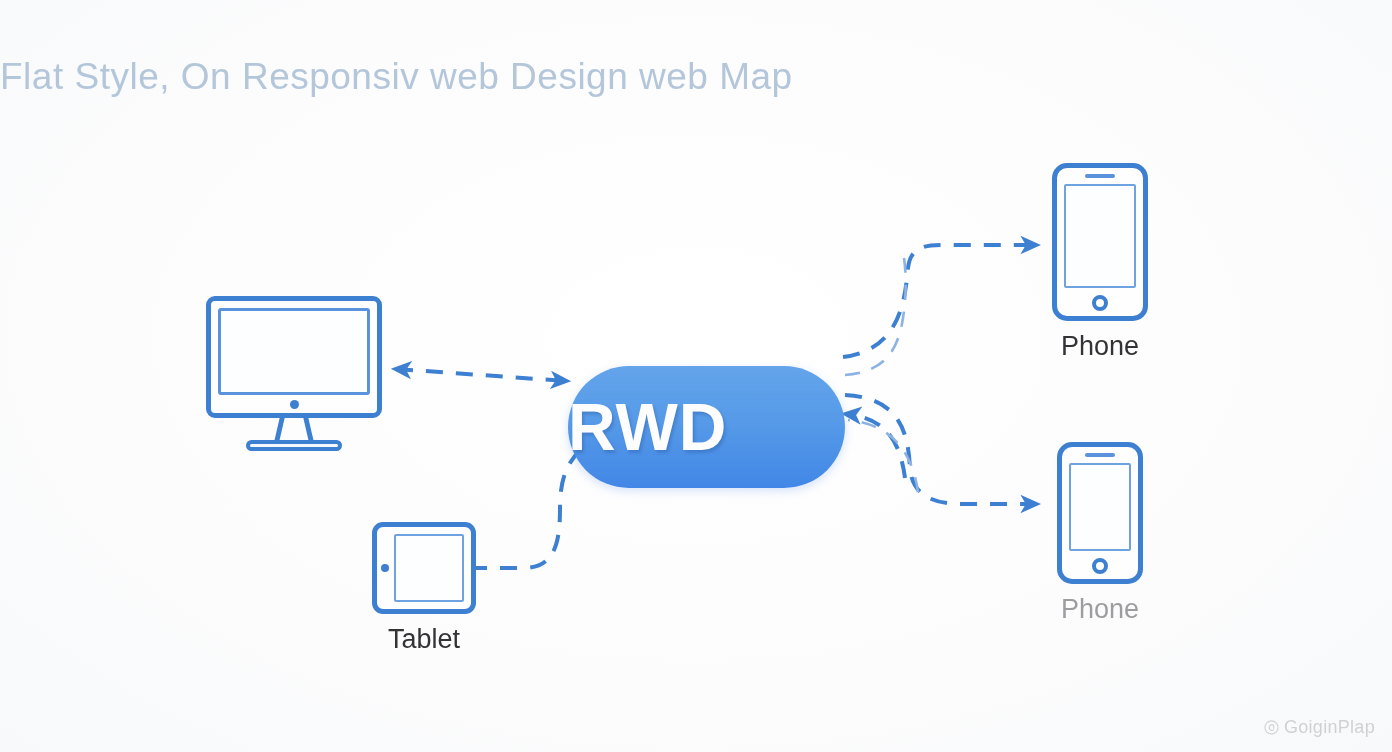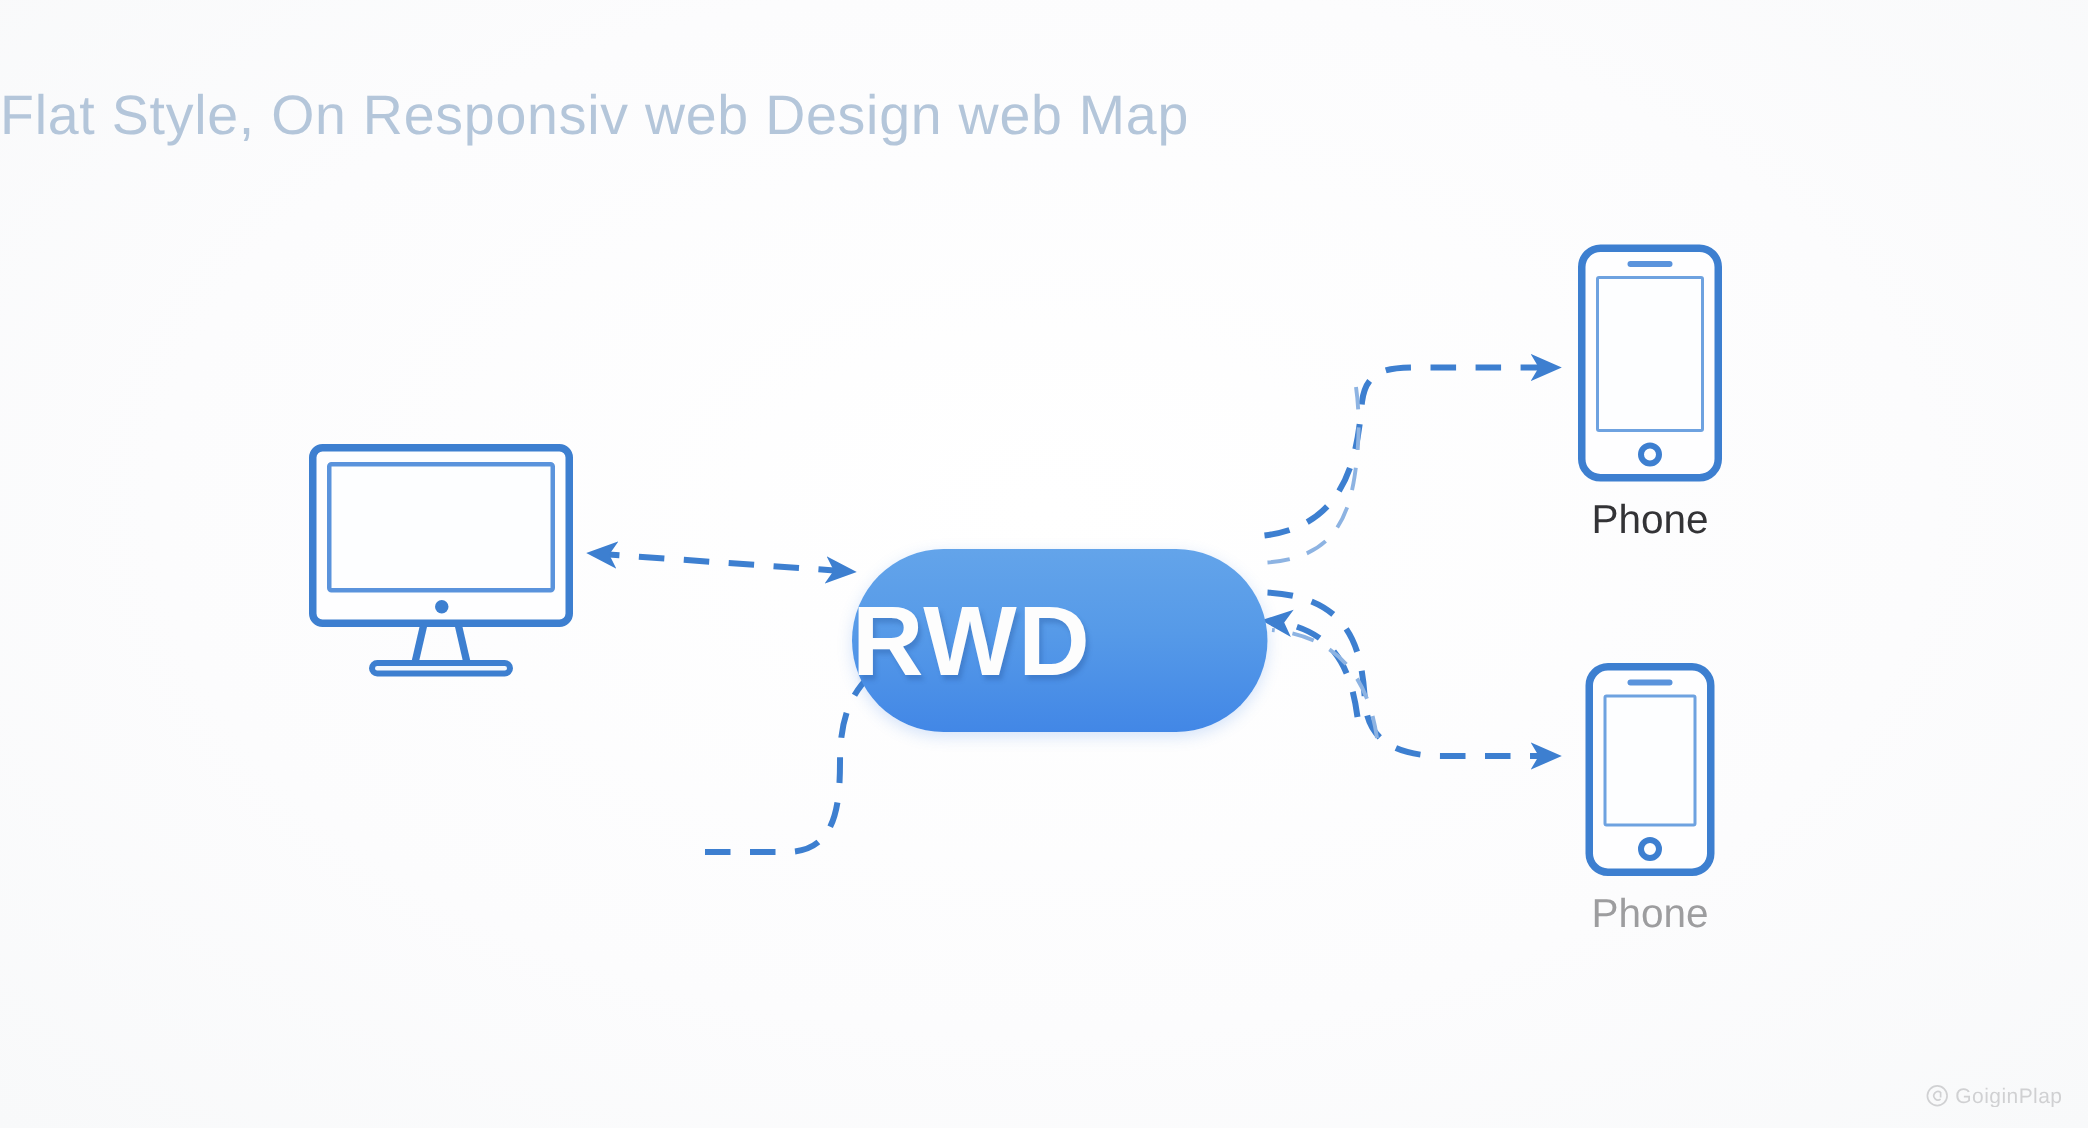--- a/index.html
+++ b/index.html
@@ -224,21 +224,21 @@
   .watermark {
     position: absolute;
     right: 17px;
     bottom: 14px;
     display: flex;
     align-items: center;
     gap: 5px;
     opacity: 0.42;
   }
   .watermark-text {
-    font-size: 14px;
+    font-size: 18px;
     color: #9a9a9d;
     letter-spacing: 0.3px;
     text-align: center;
   }
 </style>
 </head>
 <body>
 
 <div id="stage">
 
@@ -295,20 +295,27 @@
 
   <div class="node" id="node-phone-bottom">
     <div class="phone-body">
       <div class="phone-speaker"></div>
       <div class="phone-screen"></div>
       <div class="phone-home"></div>
     </div>
     <div class="node-label muted">Phone</div>
   </div>
 
+  <div class="node" id="node-tablet">
+    <div class="tablet-body">
+      <div class="tablet-screen"></div>
+      <div class="tablet-home"></div>
+    </div>
+    <div class="node-label">Tablet</div>
+  </div>
 
   <div class="watermark">
     <svg width="15" height="15" viewBox="0 0 16 16">
       <circle cx="8" cy="8" r="7" fill="none" stroke="#9a9a9d" stroke-width="1.2"></circle>
       <path d="M 10.4 5.6 a 3 3 0 1 0 0 4.8" fill="none" stroke="#9a9a9d" stroke-width="1.2"></path>
       <path d="M 10.4 5.4 L 10.4 9.2" fill="none" stroke="#9a9a9d" stroke-width="1.2"></path>
     </svg>
     <span class="watermark-text">GoiginPlap</span>
   </div>
 

